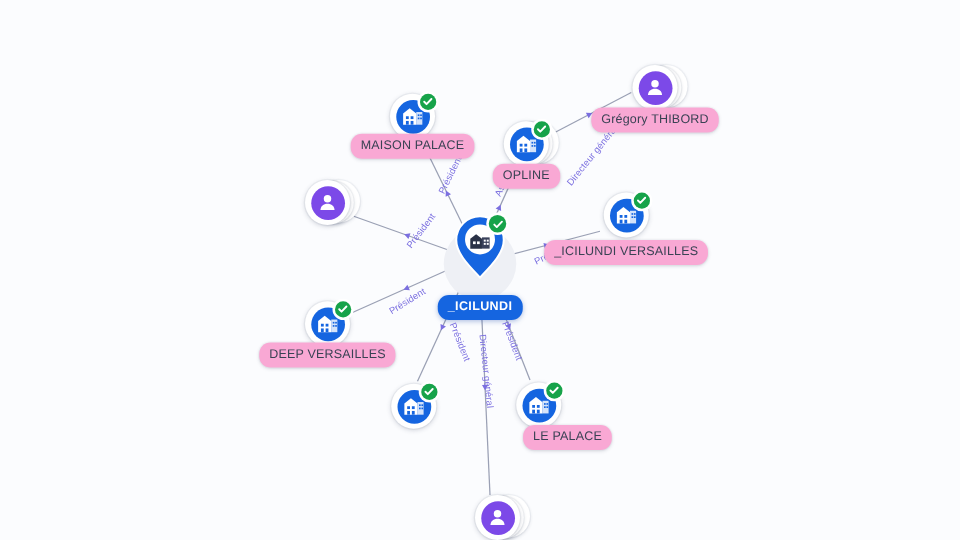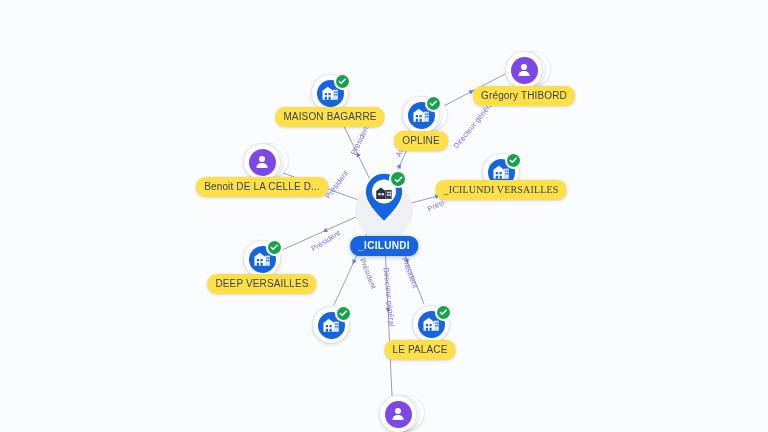--- a/index.html
+++ b/index.html
@@ -72,21 +72,21 @@
     align-items: center;
     justify-content: center;
   }
   .check-badge svg { display: block; }
 
   
   .node-label {
     position: absolute;
     transform: translate(-50%, 0);
     white-space: nowrap;
-    background: #fde047;
+    background: #f9a8d4;
     color: #3a4254;
     font-size: 10px;
     letter-spacing: 0.15px;
     padding: 4px 8px 5px 8px;
     border-radius: 9px;
     box-shadow: 0 1px 3px rgba(40,50,80,0.17), 0 0 0 1px rgba(60,70,100,0.03);
   }
 
   .node-label.focus-label {
     background: #1565e0;
@@ -206,21 +206,21 @@
             </svg>
           </div>
         </div>
         <div class="check-badge" style="width: 13px; height: 13px; right: -1px; top: 0px;">
           <svg width="8.5" height="8.5" viewBox="0 0 10 10">
             <path d="M1.6 5.2 L3.8 7.4 L8.4 2.6" fill="none" stroke="#ffffff" stroke-width="1.8" stroke-linecap="round" stroke-linejoin="round"></path>
           </svg>
         </div>
       </div>
     </div>
-    <div class="node-label" style="left: 330px; top: 107px;">MAISON BAGARRE</div>
+    <div class="node-label" style="left: 330px; top: 107px;">MAISON PALACE</div>
     <div class="node" style="left: 421px; top: 115px;">
       <div style="position: relative; width: 36px; height: 36px;">
         <div class="node-stack" style="width: 34px; height: 34px; left: 10px; top: 0px;"></div>
         <div class="node-stack" style="width: 34px; height: 34px; left: 5px; top: 0.5px;"></div>
         <div class="node-disc" style="width: 36px; height: 36px;">
           <div class="node-inner company" style="width: 27px; height: 27px;">
             <svg width="18" height="18" viewBox="0 0 24 24">
               <path d="M2 21 L2 9 L9 3.5 L16 9 L16 21 Z" fill="#ffffff"></path>
               <rect x="16" y="7.5" width="6.5" height="13.5" fill="#ffffff" opacity="0.82"></rect>
               <rect x="5" y="12" width="3" height="3" fill="#1565e0"></rect>
@@ -264,21 +264,20 @@
         <div class="node-disc" style="width: 36px; height: 36px;">
           <div class="node-inner person" style="width: 27px; height: 27px;">
             <svg width="18" height="18" viewBox="0 0 24 24">
               <circle cx="12" cy="8" r="4" fill="#ffffff"></circle>
               <path d="M4.5 20 C4.5 15.6 7.9 13.2 12 13.2 C16.1 13.2 19.5 15.6 19.5 20 Z" fill="#ffffff"></path>
             </svg>
           </div>
         </div>
       </div>
     </div>
-    <div class="node-label" style="left: 262px; top: 177px;">Benoit DE LA CELLE D...</div>
     <div class="node" style="left: 501px; top: 172px;">
       <div style="position: relative; width: 36px; height: 36px;">
         <div class="node-disc" style="width: 36px; height: 36px;">
           <div class="node-inner company" style="width: 27px; height: 27px;">
             <svg width="18" height="18" viewBox="0 0 24 24">
               <path d="M2 21 L2 9 L9 3.5 L16 9 L16 21 Z" fill="#ffffff"></path>
               <rect x="16" y="7.5" width="6.5" height="13.5" fill="#ffffff" opacity="0.82"></rect>
               <rect x="5" y="12" width="3" height="3" fill="#1565e0"></rect>
               <rect x="10" y="12" width="3" height="3" fill="#1565e0"></rect>
               <rect x="5" y="17" width="3" height="4" fill="#1565e0"></rect>
@@ -290,21 +289,21 @@
             </svg>
           </div>
         </div>
         <div class="check-badge" style="width: 13px; height: 13px; right: -1px; top: 0px;">
           <svg width="8.5" height="8.5" viewBox="0 0 10 10">
             <path d="M1.6 5.2 L3.8 7.4 L8.4 2.6" fill="none" stroke="#ffffff" stroke-width="1.8" stroke-linecap="round" stroke-linejoin="round"></path>
           </svg>
         </div>
       </div>
     </div>
-    <div class="node-label" style="left: 501px; top: 180px; font-family: Liberation Serif, serif;">_ICILUNDI VERSAILLES</div>
+    <div class="node-label" style="left: 501px; top: 192px;">_ICILUNDI VERSAILLES</div>
     <div class="node" style="left: 262px; top: 259px;">
       <div style="position: relative; width: 36px; height: 36px;">
         <div class="node-disc" style="width: 36px; height: 36px;">
           <div class="node-inner company" style="width: 27px; height: 27px;">
             <svg width="18" height="18" viewBox="0 0 24 24">
               <path d="M2 21 L2 9 L9 3.5 L16 9 L16 21 Z" fill="#ffffff"></path>
               <rect x="16" y="7.5" width="6.5" height="13.5" fill="#ffffff" opacity="0.82"></rect>
               <rect x="5" y="12" width="3" height="3" fill="#1565e0"></rect>
               <rect x="10" y="12" width="3" height="3" fill="#1565e0"></rect>
               <rect x="5" y="17" width="3" height="4" fill="#1565e0"></rect>
@@ -367,21 +366,21 @@
             </svg>
           </div>
         </div>
         <div class="check-badge" style="width: 13px; height: 13px; right: -1px; top: 0px;">
           <svg width="8.5" height="8.5" viewBox="0 0 10 10">
             <path d="M1.6 5.2 L3.8 7.4 L8.4 2.6" fill="none" stroke="#ffffff" stroke-width="1.8" stroke-linecap="round" stroke-linejoin="round"></path>
           </svg>
         </div>
       </div>
     </div>
-    <div class="node-label" style="left: 420px; top: 340px; text-align: right;">LE PALACE</div>
+    <div class="node-label" style="left: 454px; top: 340px; text-align: right;">LE PALACE</div>
     <div class="node" style="left: 398px; top: 414px;">
       <div style="position: relative; width: 36px; height: 36px;">
         <div class="node-stack" style="width: 34px; height: 34px; left: 10px; top: 0px;"></div>
         <div class="node-stack" style="width: 34px; height: 34px; left: 5px; top: 0.5px;"></div>
         <div class="node-disc" style="width: 36px; height: 36px;">
           <div class="node-inner person" style="width: 27px; height: 27px;">
             <svg width="18" height="18" viewBox="0 0 24 24">
               <circle cx="12" cy="8" r="4" fill="#ffffff"></circle>
               <path d="M4.5 20 C4.5 15.6 7.9 13.2 12 13.2 C16.1 13.2 19.5 15.6 19.5 20 Z" fill="#ffffff"></path>
             </svg>

